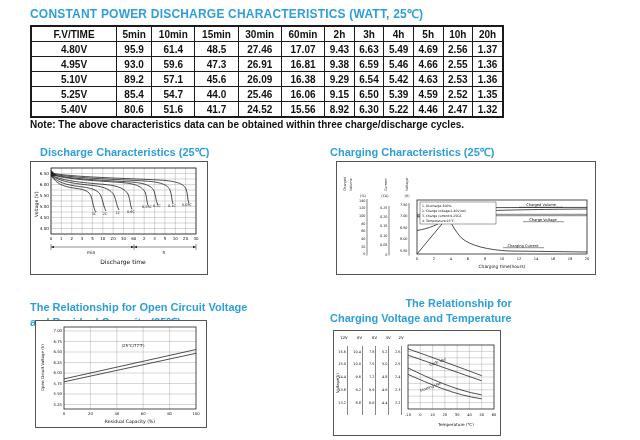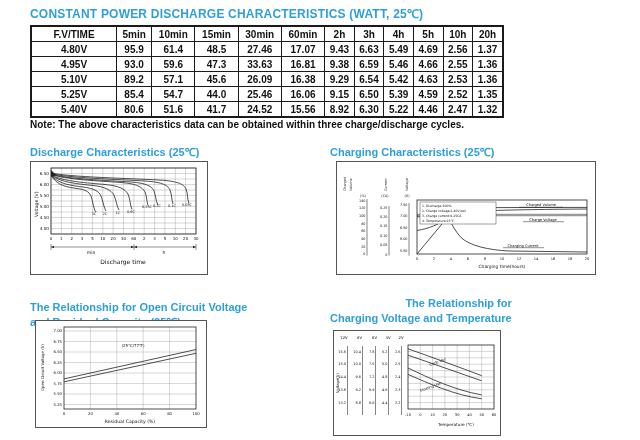--- a/index.html
+++ b/index.html
@@ -60,21 +60,21 @@
             <td>5.49</td>
             <td>4.69</td>
             <td>2.56</td>
             <td>1.37</td>
           </tr>
           <tr>
             <td class="fv">4.95V</td>
             <td>93.0</td>
             <td>59.6</td>
             <td>47.3</td>
-            <td>33.63</td>
+            <td>26.91</td>
             <td>16.81</td>
             <td>9.38</td>
             <td>6.59</td>
             <td>5.46</td>
             <td>4.66</td>
             <td>2.55</td>
             <td>1.36</td>
           </tr>
           <tr>
             <td class="fv">5.10V</td>
@@ -117,21 +117,21 @@
             <td>4.46</td>
             <td>2.47</td>
             <td>1.32</td>
           </tr>
         </tbody>
       </table>
   </div>
 
   <div class="note">Note: The above characteristics data can be obtained within three charge/discharge cycles.</div>
 
-  <div class="sec-title" style="left:30px;top:145px;">Discharge Characteristics (25℃)</div>
+  <div class="sec-title" style="left:40px;top:145px;">Discharge Characteristics (25℃)</div>
   <div class="sec-title" style="left:330px;top:145px;">Charging Characteristics (25℃)</div>
 
   <div class="chart-box" style="left:30px;top:161px;width:176px;height:112px;">
     <svg width="176" height="112" viewBox="0 0 176 112">
       <g class="grid">
         <path d="M20,6H165 M20,11.5H165 M20,17H165 M20,22.5H165 M20,28H165 M20,33.5H165 M20,39H165 M20,44.5H165 M20,50H165 M20,55.5H165 M20,61H165 M20,66.5H165 M20,72H165"></path>
         <path d="M20,6V72 M30.4,6V72 M40.7,6V72 M51.1,6V72 M61.4,6V72 M71.8,6V72 M82.1,6V72 M92.5,6V72 M102.9,6V72 M113.2,6V72 M123.6,6V72 M133.9,6V72 M144.3,6V72 M154.6,6V72 M165,6V72"></path>
       </g>
       <rect class="frame" x="20" y="6" width="145" height="66"></rect>
       <g>

